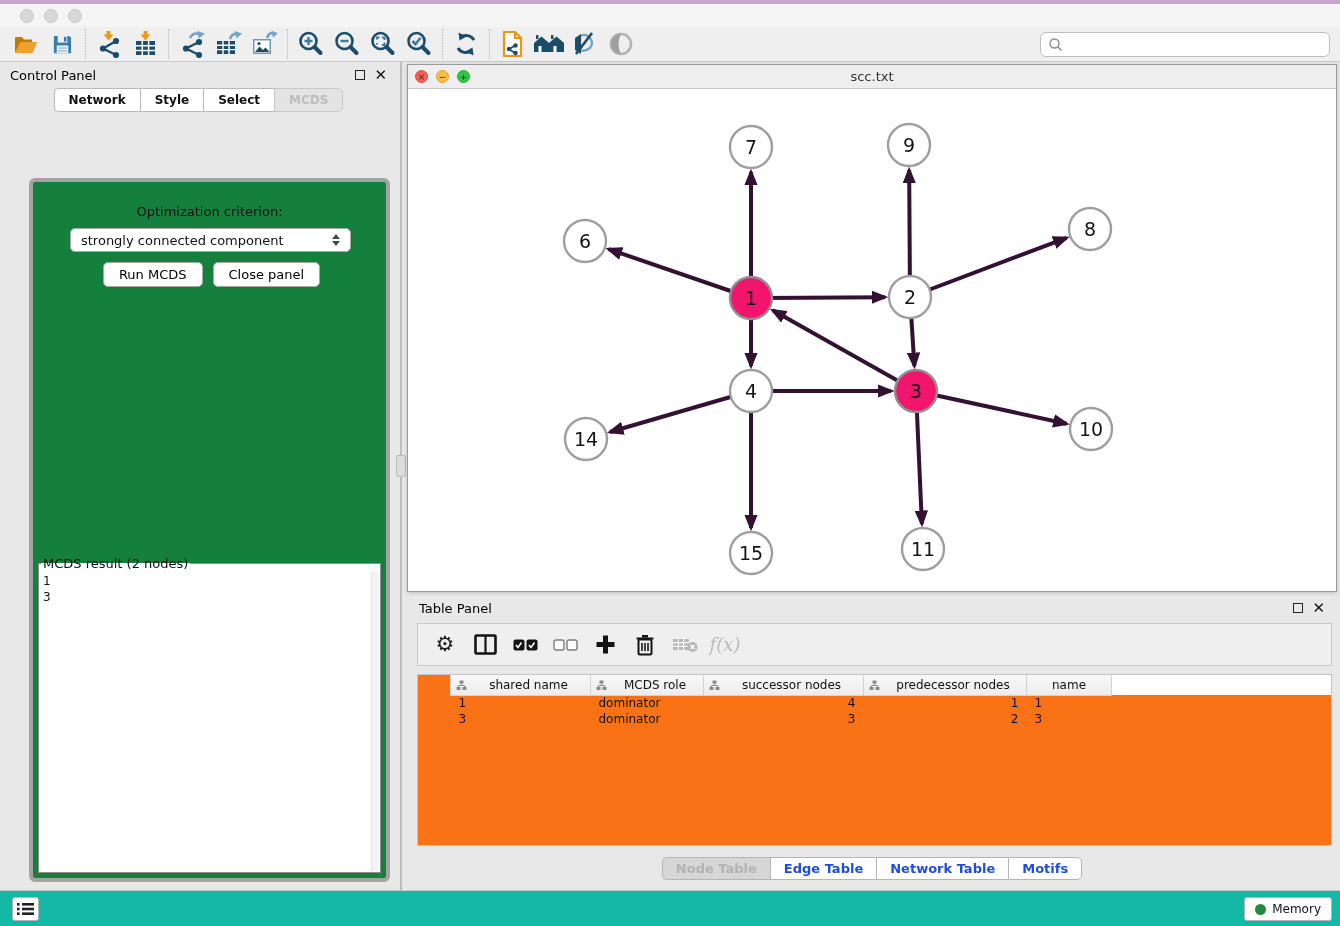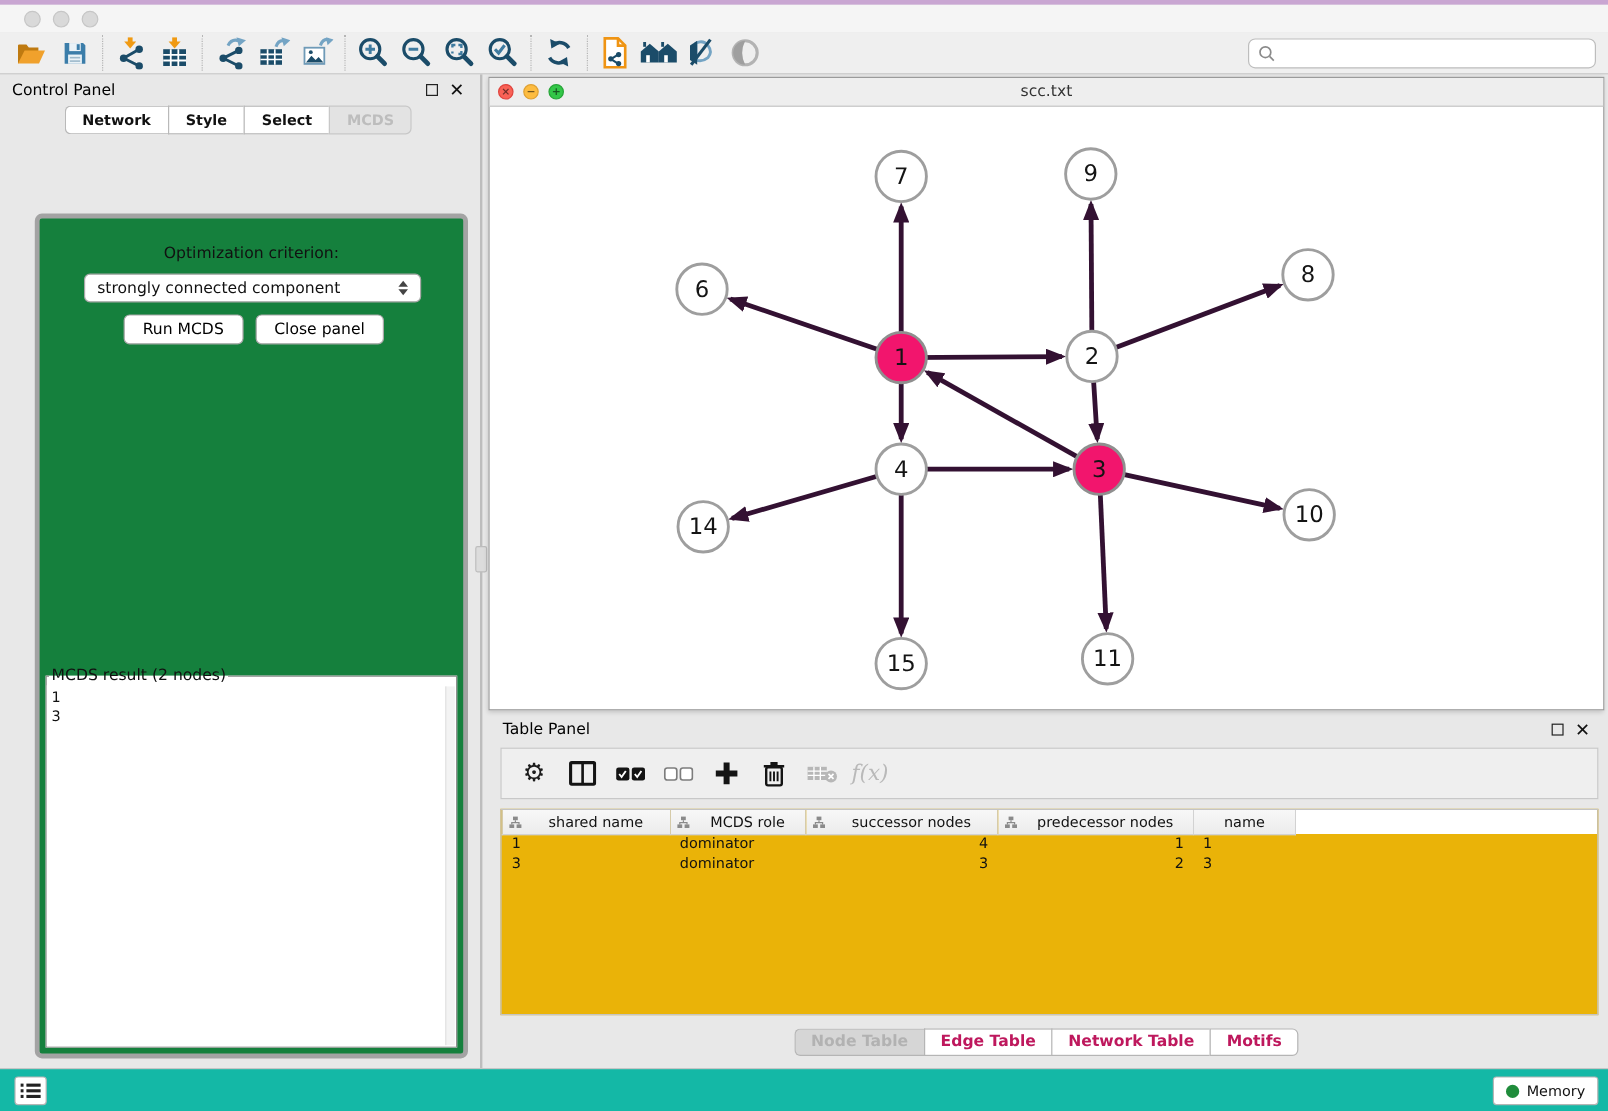--- a/index.html
+++ b/index.html
@@ -64,29 +64,29 @@
   .node { fill:#ffffff; stroke:#9e9e9e; stroke-width:2.4; }
   .node.selected { fill:#F2156D; stroke:#8f8f8f; }
   .node-label { font-size:19px; fill:#141414; text-anchor:middle; dominant-baseline:middle; font-family:"DejaVu Sans",sans-serif; }
 
   
   .table-panel { position:absolute; left:407px; top:595px; width:930px; height:293px; }
   .tp-toolbar { position:absolute; left:10px; right:5px; top:28px; height:43px; background:#efefef; border:1px solid #c8c8c8; display:flex; align-items:center; gap:14px; padding-left:14px; }
   .tp-ic { display:flex; align-items:center; justify-content:center; width:26px; height:30px; }
   .fx { font-family:"DejaVu Serif","Liberation Serif",serif; font-style:italic; font-size:18px; color:#b9b9b9; }
   .gear-glyph { font-size:21px; color:#1c1c1c; line-height:1; }
-  .node-table { position:absolute; left:10px; right:5px; top:79px; bottom:42px; background:#eab308; border:1px solid #c4c4c4; overflow:hidden; }
+  .node-table { position:absolute; left:10px; right:5px; top:79px; bottom:42px; background:#f97316; border:1px solid #c4c4c4; overflow:hidden;padding-left:32px; }
   table.grid { border-collapse:collapse; font-size:12px; width:100%; }
   table.grid th { height:20px; background:linear-gradient(#f8f8f8,#ececec); border:1px solid #d2d2d2; border-top:none; font-weight:normal; position:relative; text-align:center; padding:0 4px 0 20px; }
   table.grid th .hier { position:absolute; left:5px; top:5px; }
   table.grid th.filler { background:#fff; border:none; }
   table.grid td { height:16px; padding:0 8px; border:none; }
   td.c2,td.c3 { text-align:right; padding-right:14px; }
   .tp-tabs { position:absolute; left:0; right:0; bottom:8px; display:flex; justify-content:center;text-align:right; }
-  .tp-tab { border:1px solid #b5b5b5; border-right:none; background:#fff; padding:3px 13px; font-size:13px; font-weight:600; color:#be185d; }
+  .tp-tab { border:1px solid #b5b5b5; border-right:none; background:#fff; padding:3px 13px; font-size:13px; font-weight:600; color:#1d4ed8; }
   .tp-tab:first-child { border-radius:5px 0 0 5px; }
   .tp-tab:last-child { border-right:1px solid #b5b5b5; border-radius:0 5px 5px 0; }
   .tp-tab.active { background:#d6d6d6; color:#b2b2b2; }
 
   
   .statusbar { position:absolute; left:0; top:890px; width:1340px; height:48px; background:#14b8a6; border-top:1px solid #c6c6c6; }
   .list-btn { position:absolute; left:12px; top:6px; width:27px; height:24px; background:#fff; border:1px solid #b5b5b5; border-radius:3px; display:flex; align-items:center; justify-content:center; }
   .mem-btn { position:absolute; right:8px; top:6px; height:24px; background:#fff; border:1px solid #b5b5b5; border-radius:3px; display:flex; align-items:center; gap:6px; padding:0 10px; font-size:12px; }
   .mem-dot { width:11px; height:11px; border-radius:50%; background:#1f8c3b; }
 </style>

